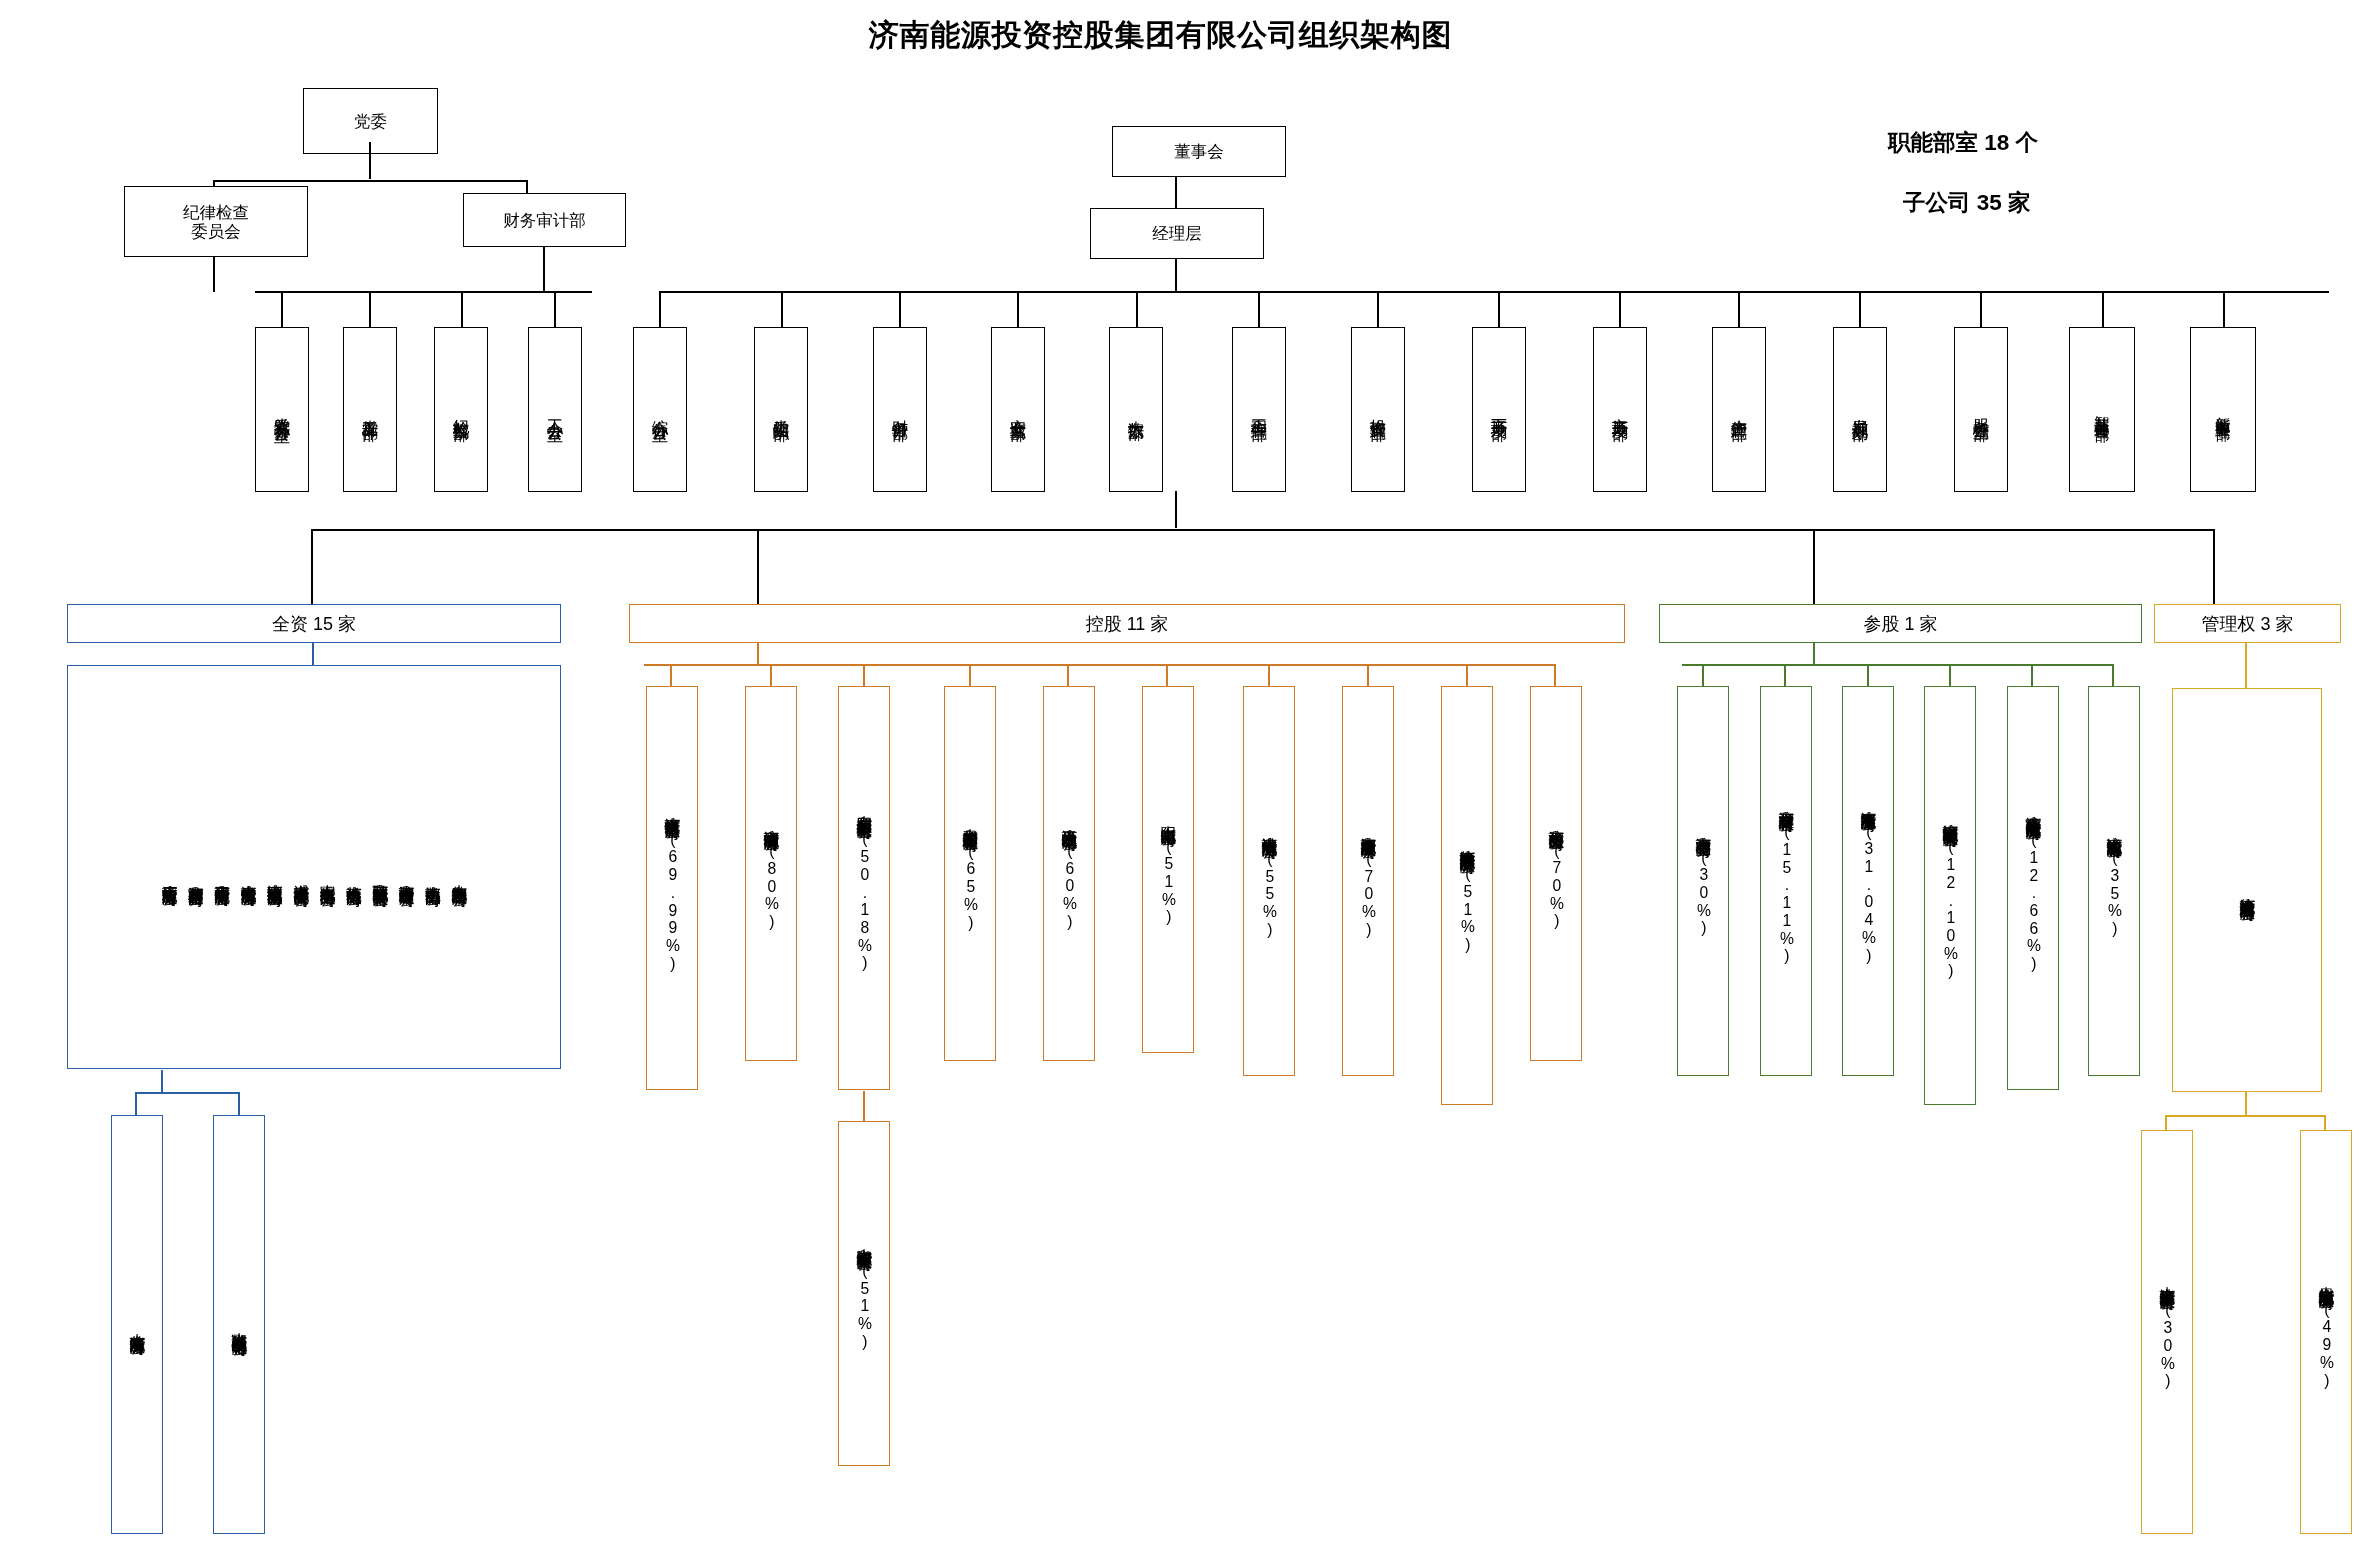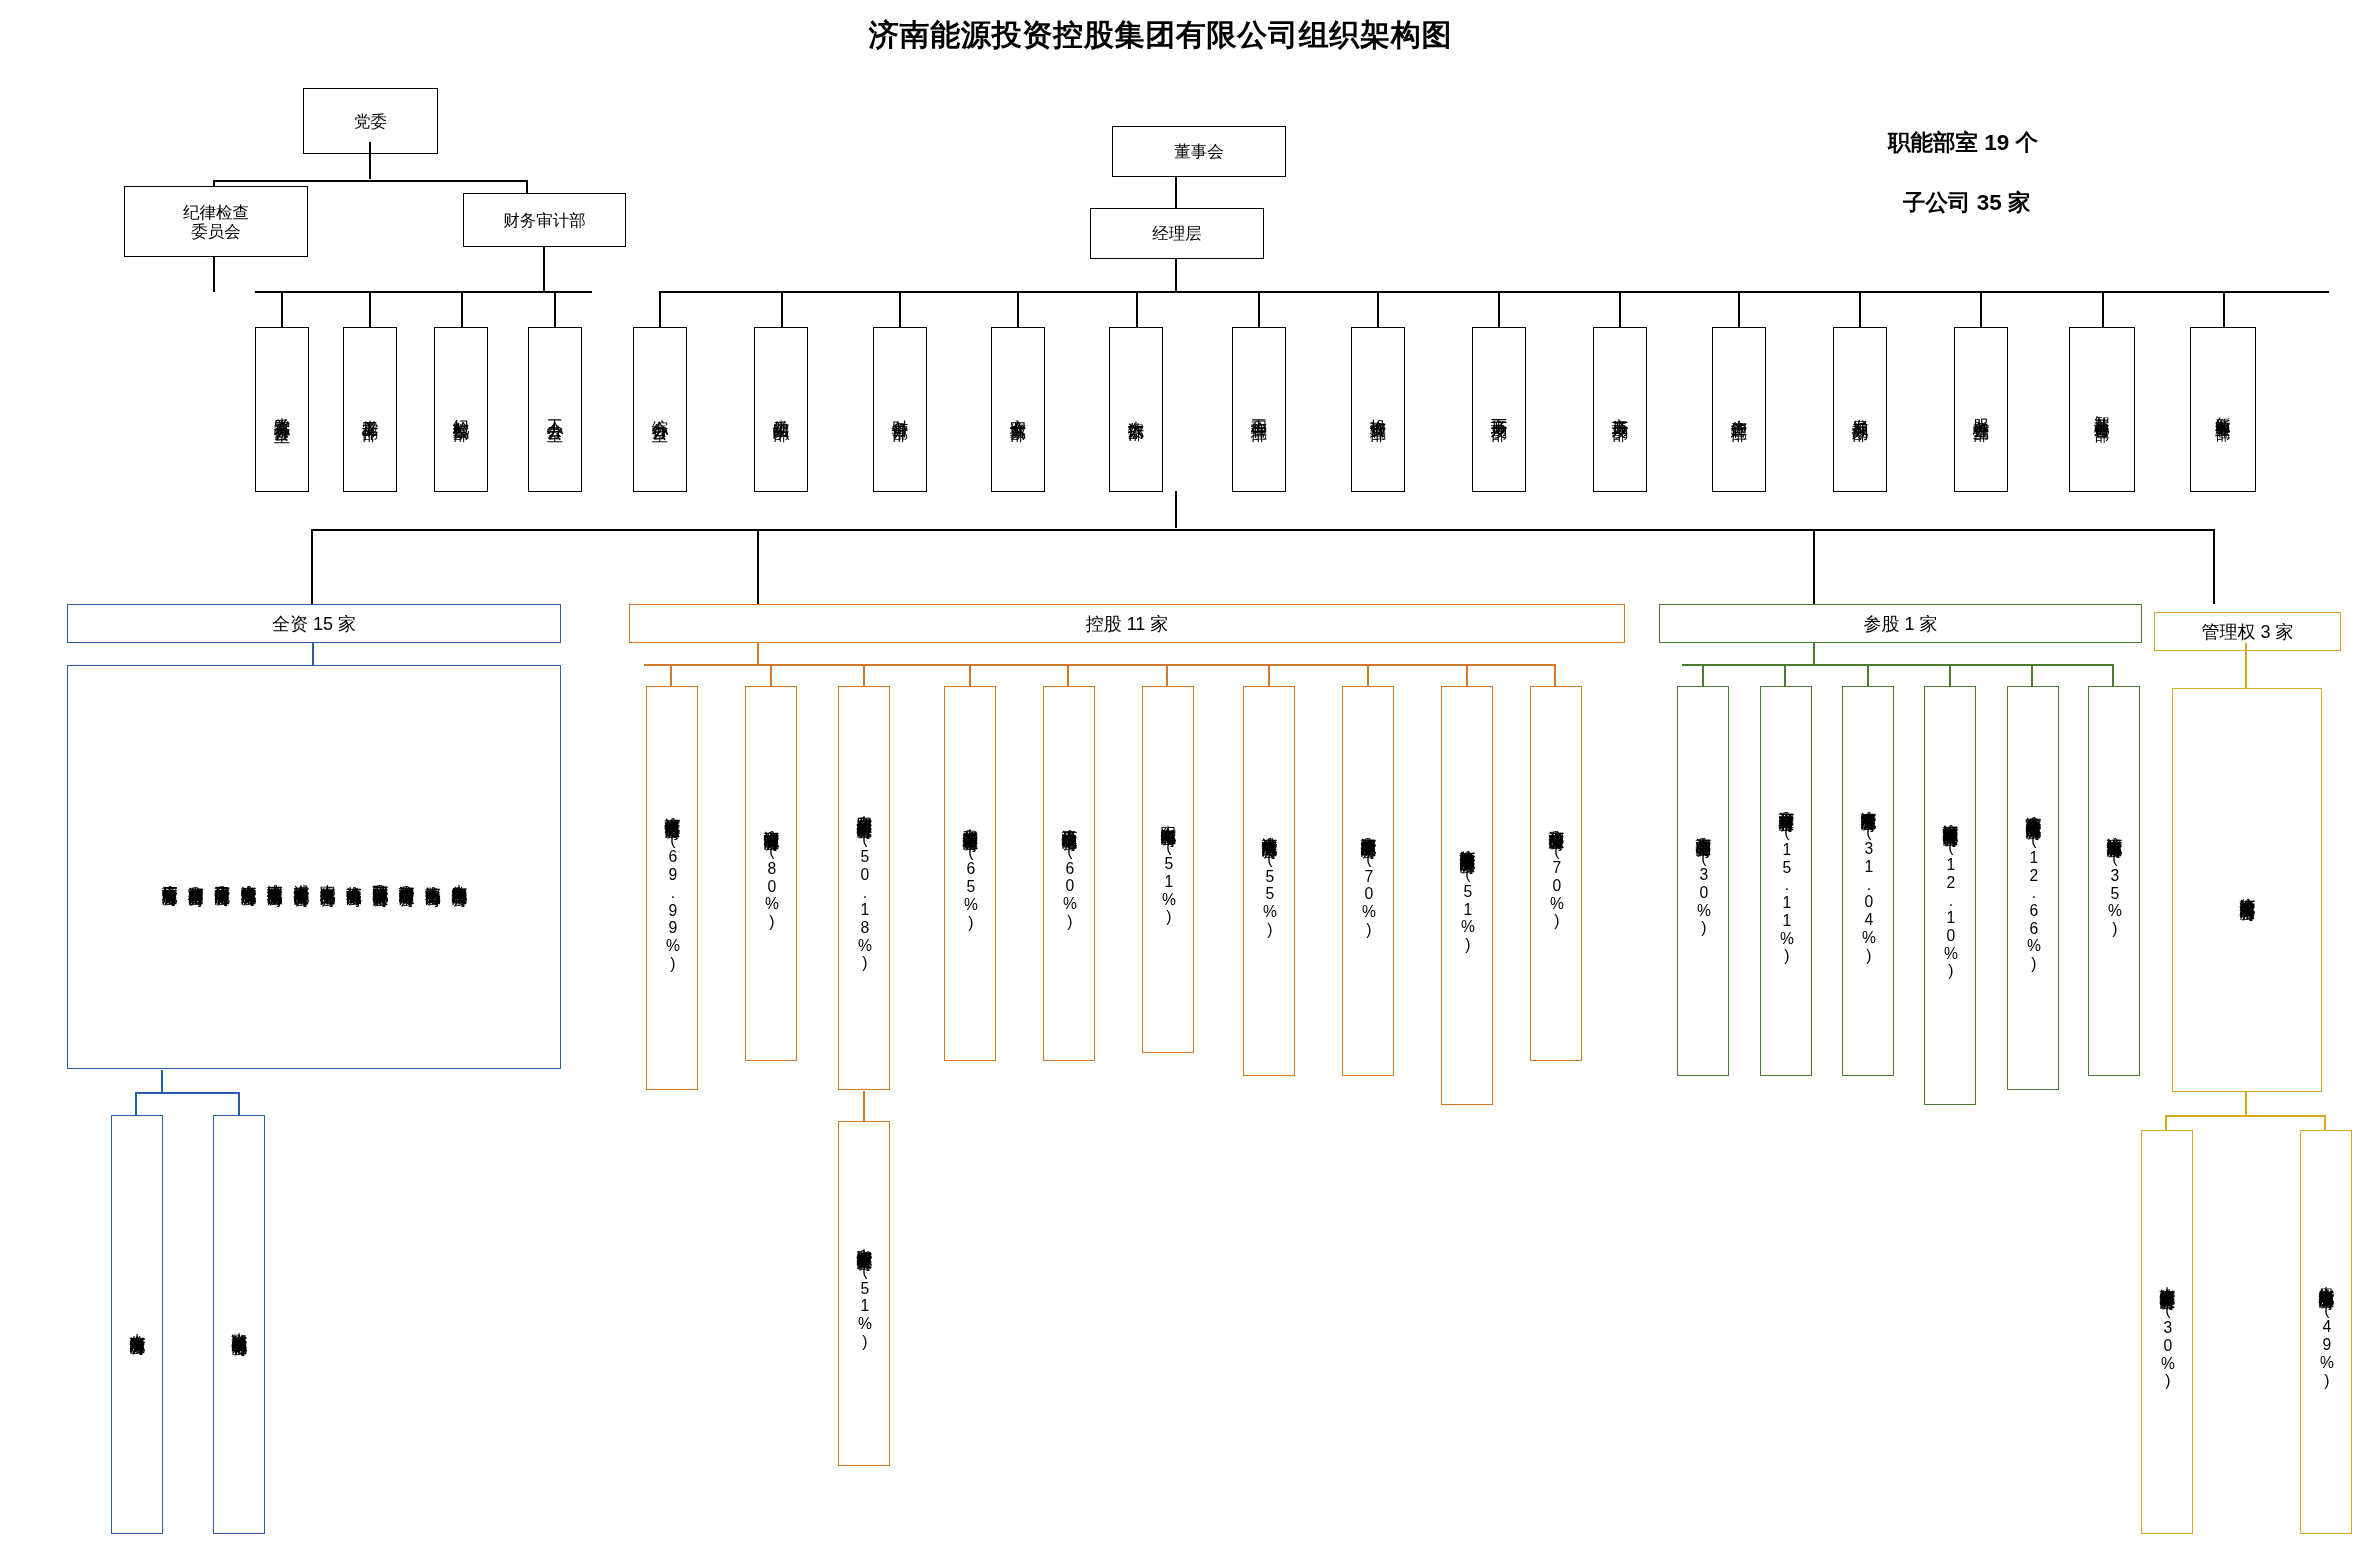--- a/index.html
+++ b/index.html
@@ -42,21 +42,21 @@
   .cbox{
     border:1.5px solid;background:#fff;display:flex;
     align-items:center;justify-content:center;
   }
 </style>
 </head>
 <body>
 
 <div class="abs title" style="left:524px;top:15px;width:1273px;">济南能源投资控股集团有限公司组织架构图</div>
 
-<div class="abs note" style="left:1888px;top:127px;width:315px;text-align:left;">职能部室 19 个</div>
+<div class="abs note" style="left:1888px;top:127px;width:315px;text-align:left;">职能部室 18 个</div>
 <div class="abs note" style="left:1903px;top:187px;width:315px;text-align:left;">子公司 35 家</div>
 
 <div class="abs box" style="left:303px;top:88px;width:135px;height:66px;">党委</div>
 
 <div class="line" style="left:369px;top:142px;width:2.2px;height:37px;"></div>
 <div class="line" style="left:213px;top:180px;width:315px;height:2.2px;"></div>
 <div class="line" style="left:213px;top:180px;width:2.2px;height:22.5px;"></div>
 <div class="line" style="left:526px;top:180px;width:2.2px;height:22.5px;"></div>
 
 <div class="abs box" style="left:124px;top:186px;width:184px;height:71px;flex-direction:column;">
@@ -268,21 +268,21 @@
   <div class="vtext">济南市商县环能光新能源有限公司
 (12.66%)</div>
 </div>
 
 <div class="line ln-green" style="left:2112px;top:664px;width:2.2px;height:22.5px;"></div>
 <div class="abs cbox" style="left:2088px;top:686px;width:52px;height:390px;border-color:#4a7c2f;">
   <div class="vtext">济南东诚新能源有限公司
 (35%)</div>
 </div>
 
-<div class="abs hdr" style="left:2154px;top:604px;width:187px;height:39px;border-color:#d8a820;margin-top:8px;">管理权 3 家</div>
+<div class="abs hdr" style="left:2154px;top:604px;width:187px;height:39px;border-color:#d8a820;">管理权 3 家</div>
 <div class="line ln-yellow" style="left:2245px;top:643px;width:2.2px;height:45px;"></div>
 <div class="abs cbox" style="left:2172px;top:688px;width:150px;height:404px;border-color:#d8a820;">
   <div class="vtext">济南能源建设发展集团有限公司</div>
 </div>
 <div class="line ln-yellow" style="left:2245px;top:1092px;width:2.2px;height:22.5px;"></div>
 <div class="line ln-yellow" style="left:2165px;top:1115px;width:161px;height:2.2px;"></div>
 <div class="line ln-yellow" style="left:2165px;top:1115px;width:2.2px;height:15px;"></div>
 <div class="line ln-yellow" style="left:2324px;top:1115px;width:2.2px;height:15px;"></div>
 <div class="abs cbox" style="left:2141px;top:1130px;width:52px;height:404px;border-color:#d8a820;">
   <div class="vtext">山东启迪济能环保科技有限公司

